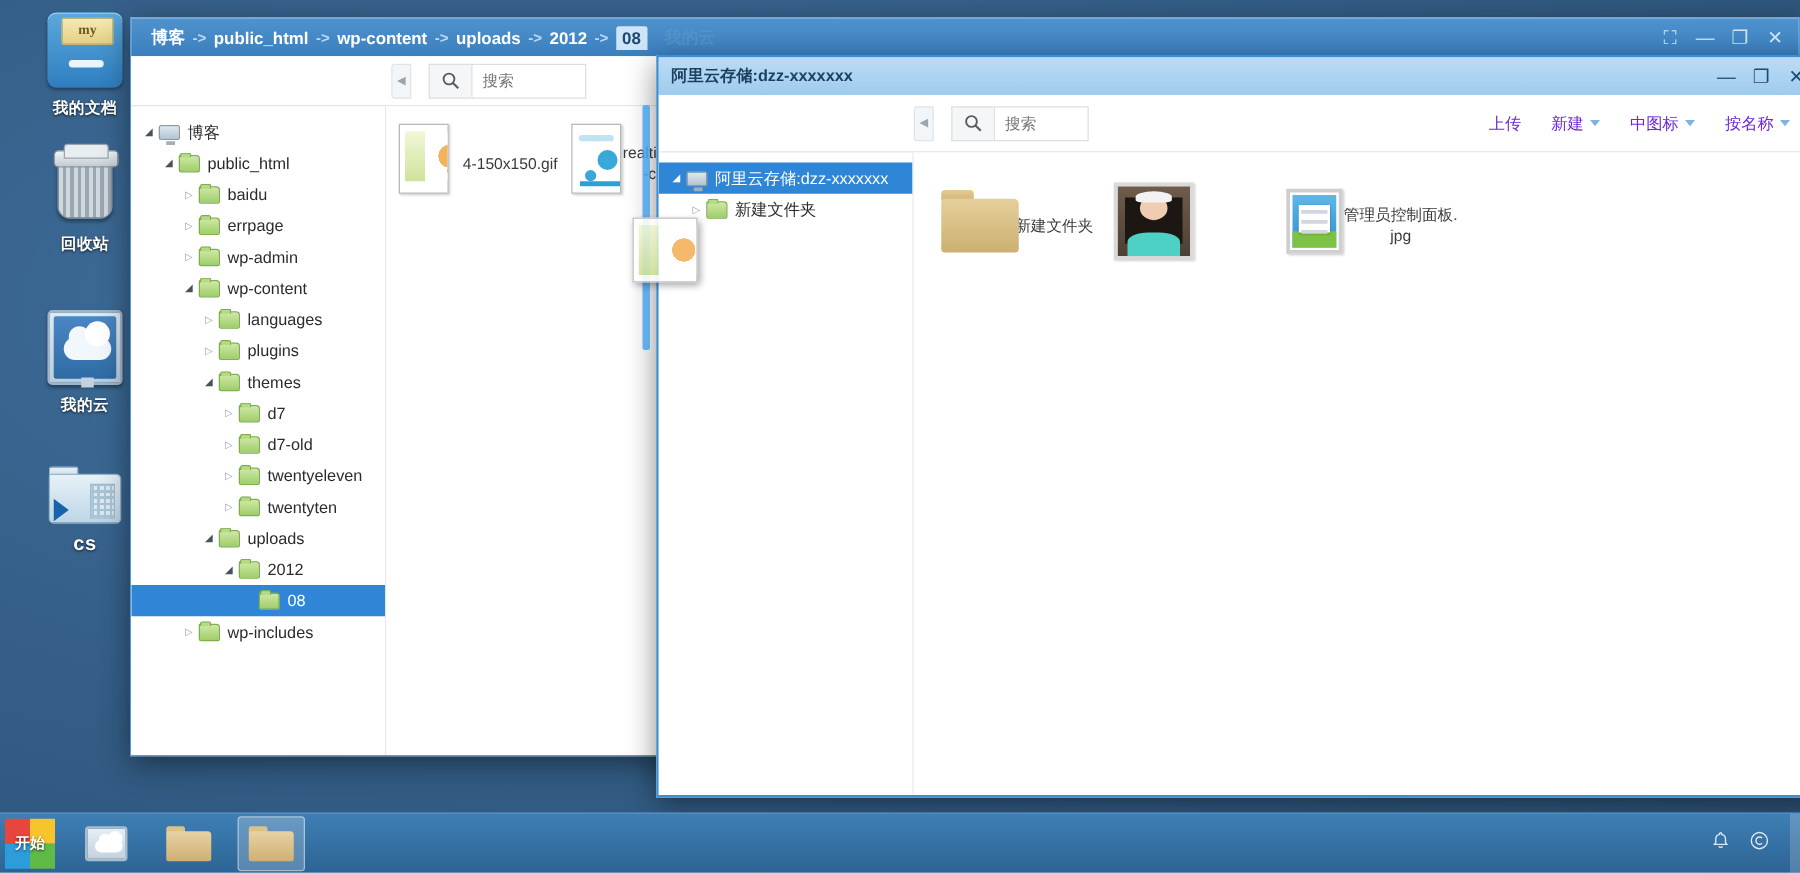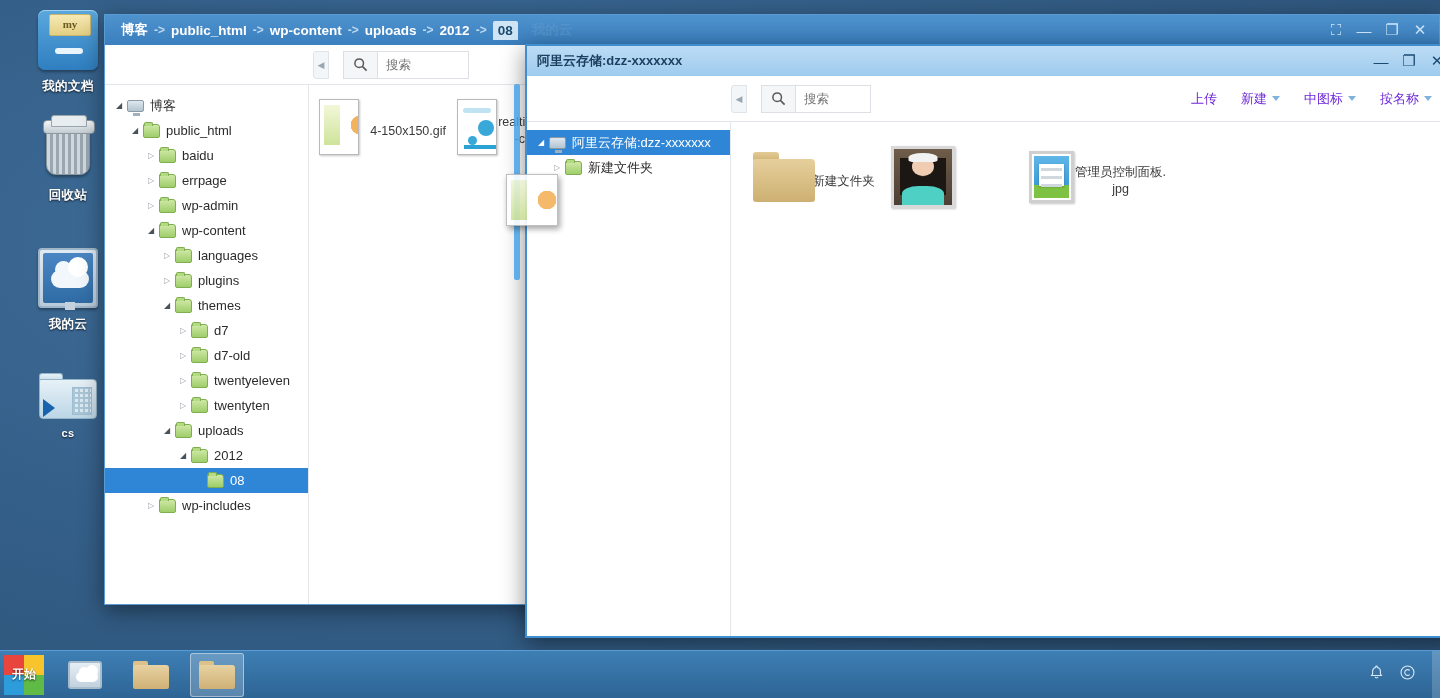--- a/index.html
+++ b/index.html
@@ -272,21 +272,21 @@
       <div class="cap">我的云</div>
     </div>
 
     <div class="desk-icon">
       <div class="glyph ico-csf">
         <div class="ftab"></div>
           <div class="fbody"></div>
           <div class="bld"></div>
           <div class="arrow"></div>
       </div>
-      <div class="cap" style="font-size:11px;">cs</div>
+      <div class="cap" style="font-size:16px;">cs</div>
     </div>
 
   </div>
 
   <div class="window" id="win-bg" style="left:104px; top:14px; width:1336px; height:591px;">
 
     <div class="titlebar bg">
       <div class="crumbbar" style="padding-left:6px;">
         <span class="crumb">博客</span>
         <span class="crumb sep">-&gt;</span>

